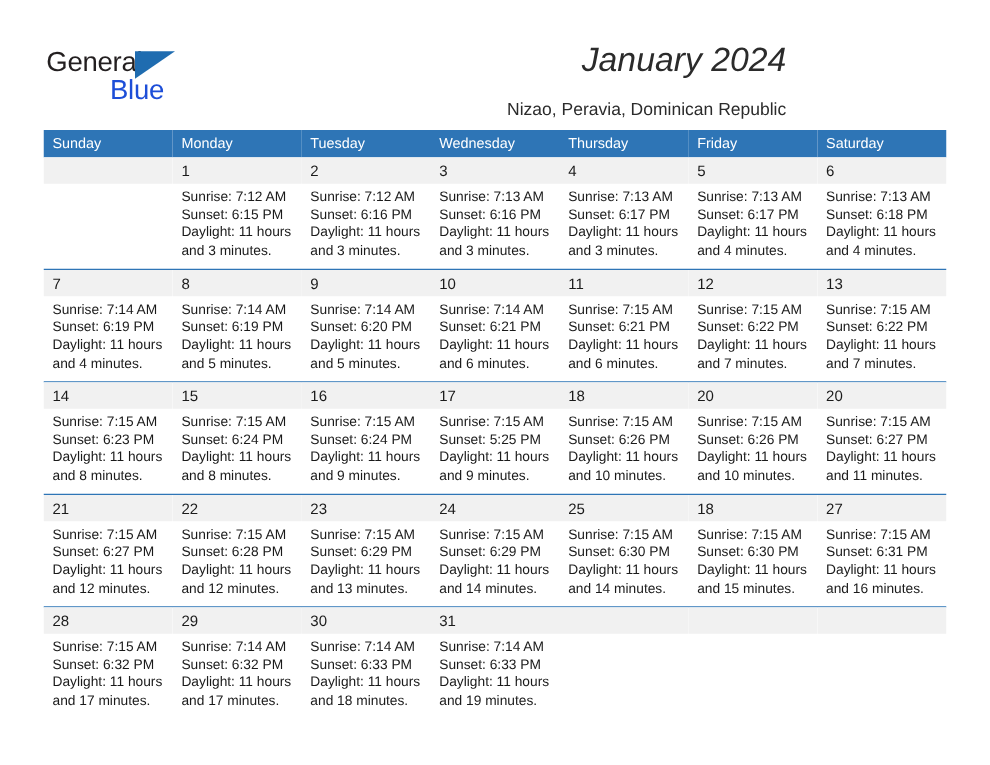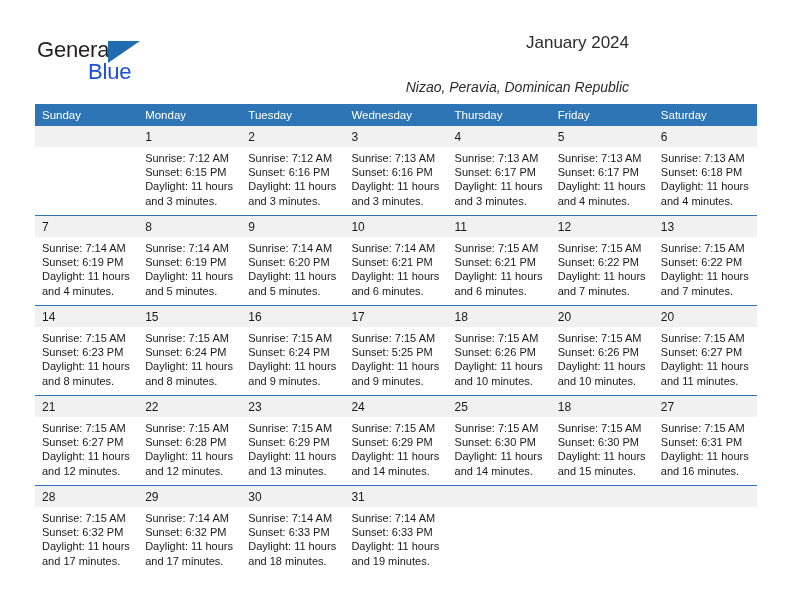--- a/index.html
+++ b/index.html
@@ -61,34 +61,34 @@
     font-size: 22px;
     letter-spacing: -0.2px;
     color: #1d4ed8;
     line-height: 24px;
   }
 
   .title {
     position: absolute;
     right: 35px;
     top: 33px;
-    font-size: 17px;
+    font-size: 27px;
     color: #2b2b2b;
     text-align: right;
     white-space: nowrap;
+    font-style: italic;
   }
   .subtitle {
     position: absolute;
     right: 35px;
     top: 79px;
     font-size: 14px;
     color: #2b2b2b;
     text-align: left;
     white-space: nowrap;
-    font-style: italic;
   }
 
   
   .calendar {
     position: absolute;
     left: 35px;
     top: 104px;
     width: 722px;
   }
   table.cal {

